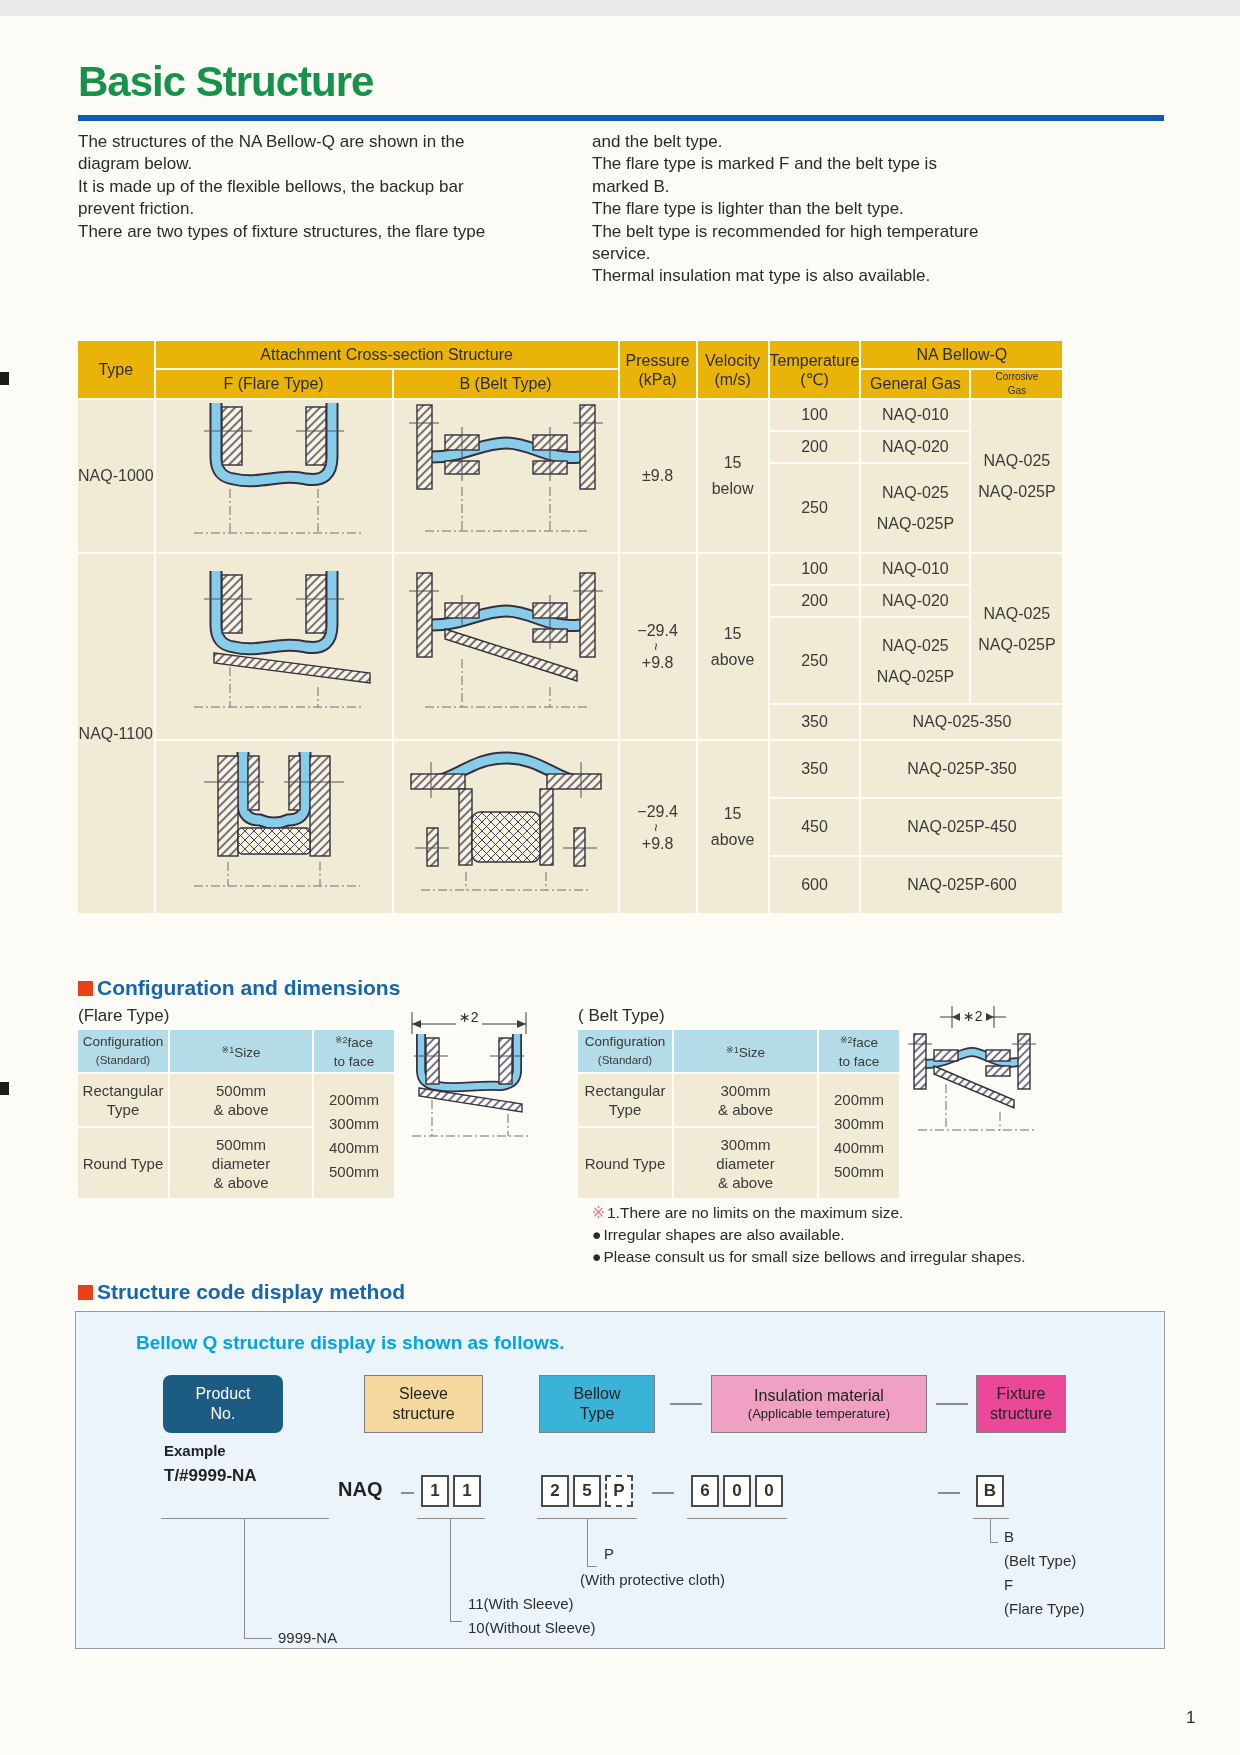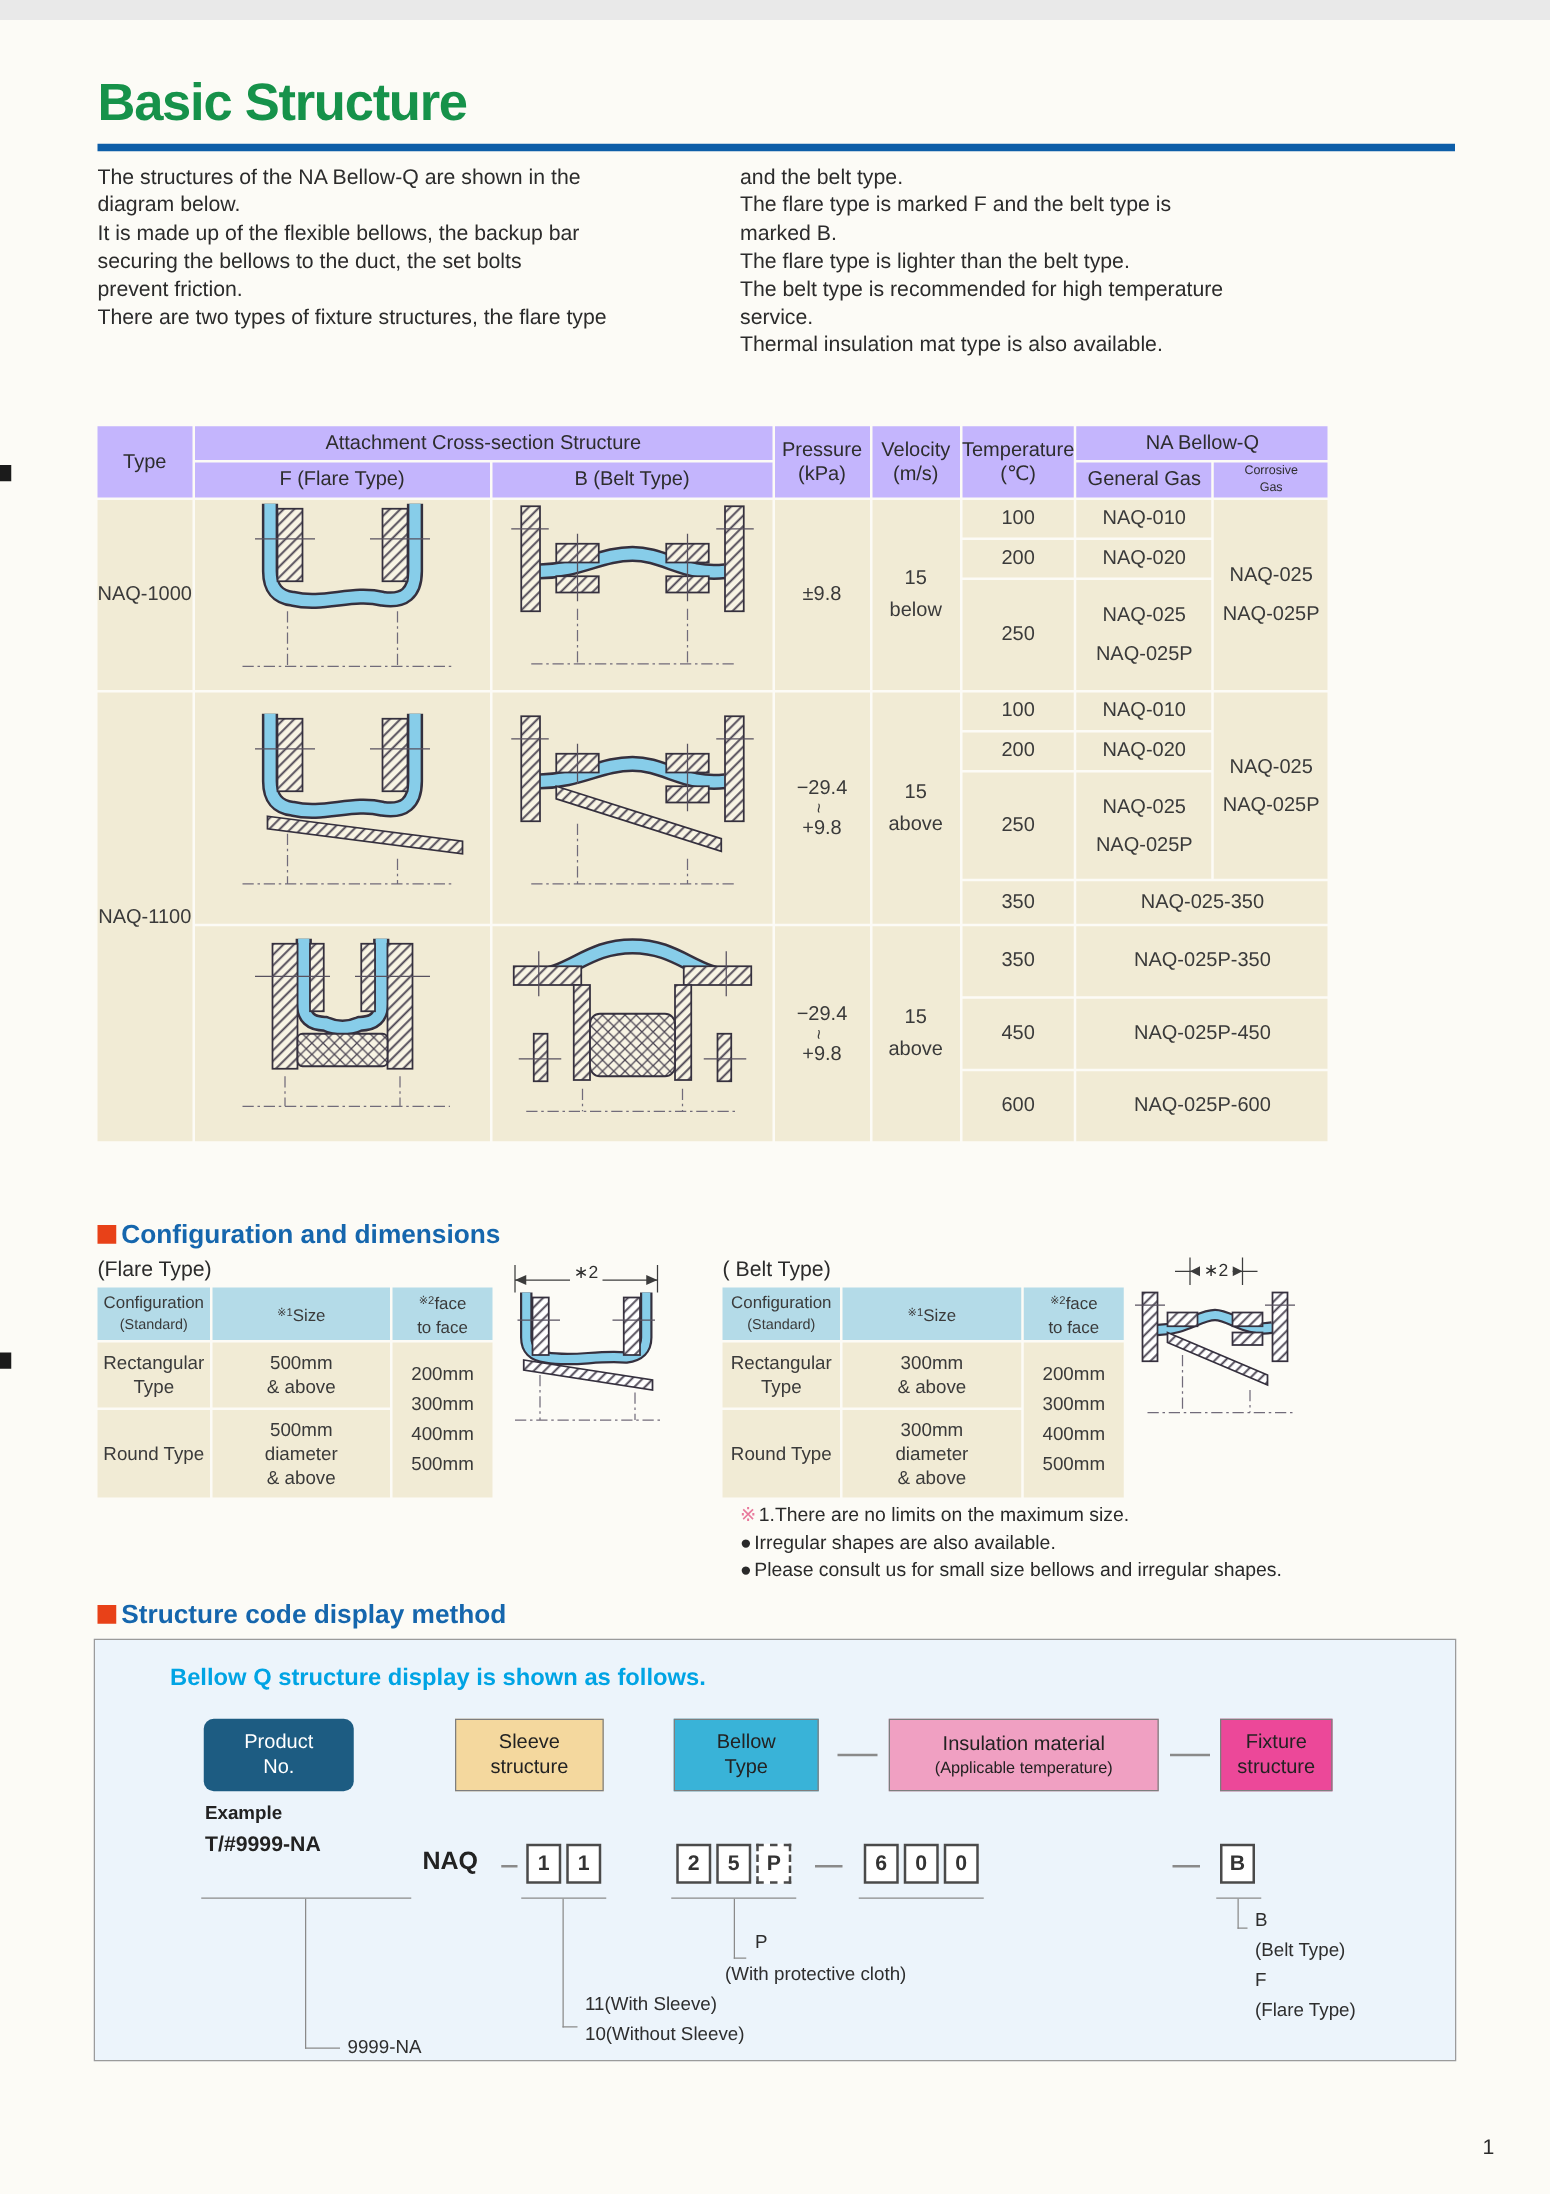--- a/index.html
+++ b/index.html
@@ -10,21 +10,21 @@
   h1.title{position:absolute;left:78px;top:42px;font-size:42px;font-weight:bold;color:#16924a;letter-spacing:-1px}
   .rule{position:absolute;left:78px;top:99px;width:1086px;height:6px;background:#0d5ea8}
   .intro{position:absolute;top:115px;font-size:17px;line-height:22.4px;color:#2b2b2b}
   .intro.l{left:78px;width:512px}
   .intro.r{left:592px;width:530px}
 
   
   table{border-collapse:separate;border-spacing:2px;table-layout:fixed}
   .main-table{position:absolute;left:76px;top:323px}
   .main-table td{text-align:center;vertical-align:middle;font-size:16px;color:#3a3a3a;padding:0;line-height:20px}
-  td.hd{background:#c4b5fd;color:#2d2d2d}
+  td.hd{background:#eab308;color:#2d2d2d}
   td.bd{background:#f1ebd5}
   .hd div{line-height:19px}
   td.sm2 div{font-size:10px;line-height:14px}
   .type-cell{font-size:15.5px;white-space:nowrap}
   .glines div{line-height:31px}
   .v2 div{line-height:26px}
   .plines div{line-height:19px}
   .squig{transform:rotate(90deg);height:13px;line-height:13px;font-size:14px}
   .diag{text-align:center;vertical-align:middle}
 
@@ -110,21 +110,20 @@
   <div class="print-mark" style="top:356px"></div>
   <div class="print-mark" style="top:1066px"></div>
 
   <h1 class="title">Basic Structure</h1>
   <div class="rule"></div>
 
   <div class="intro l">
     <div>The structures of the NA Bellow-Q are shown in the</div>
     <div>diagram below.</div>
     <div>It is made up of the flexible bellows, the backup bar</div>
-    <div>securing the bellows to the duct, the set bolts</div>
     <div>prevent friction.</div>
     <div>There are two types of fixture structures, the flare type</div>
   </div>
   <div class="intro r">
     <div>and the belt type.</div>
     <div>The flare type is marked F and the belt type is</div>
     <div>marked B.</div>
     <div>The flare type is lighter than the belt type.</div>
     <div>The belt type is recommended for high temperature</div>
     <div>service.</div>

